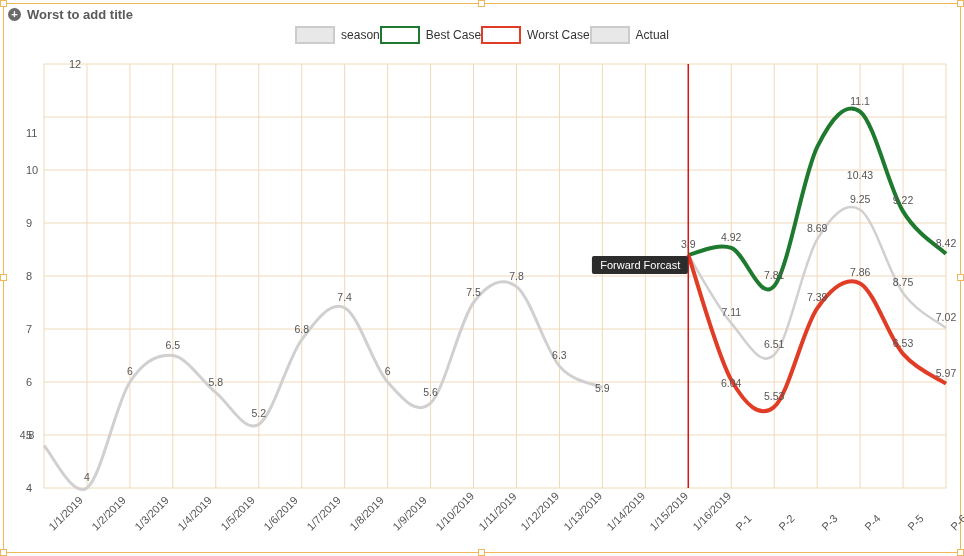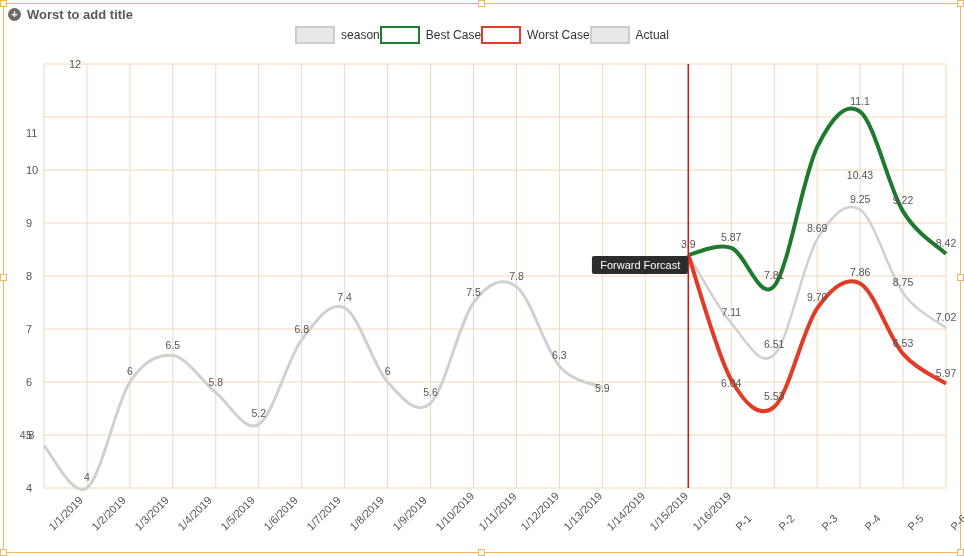--- a/index.html
+++ b/index.html
@@ -139,29 +139,29 @@
         <div class="dlabel" style="left: 494.476px; top: 226.6px;">7.8</div>
         <div class="dlabel" style="left: 537.429px; top: 306.1px;">6.3</div>
         <div class="dlabel" style="left: 580.381px; top: 339px;">5.9</div>
         <div class="dlabel" style="left: 666.286px; top: 194.8px;">3.9</div>
         <div class="dlabel" style="left: 709.238px; top: 263.17px;">7.11</div>
         <div class="dlabel" style="left: 752.19px; top: 294.97px;">6.51</div>
         <div class="dlabel" style="left: 795.143px; top: 179.43px;">8.69</div>
         <div class="dlabel" style="left: 838.095px; top: 149.75px;">9.25</div>
         <div class="dlabel" style="left: 881.048px; top: 232.96px;">8.75</div>
         <div class="dlabel" style="left: 924px; top: 267.94px;">7.02</div>
-        <div class="dlabel" style="left: 709.238px; top: 187.91px;">5.87</div>
+        <div class="dlabel" style="left: 709.238px; top: 187.91px;">4.92</div>
         <div class="dlabel" style="left: 752.19px; top: 226.07px;">7.81</div>
         <div class="dlabel" style="left: 838px; top: 87.21px; margin-top: 39px;">10.43</div>
         <div class="dlabel" style="left: 838.095px; top: 51.7px;">11.1</div>
         <div class="dlabel" style="left: 881.048px; top: 151.34px;">9.22</div>
         <div class="dlabel" style="left: 924px; top: 193.74px;">8.42</div>
         <div class="dlabel" style="left: 709.238px; top: 334px;">6.04</div>
         <div class="dlabel" style="left: 752.19px; top: 346.91px;">5.53</div>
-        <div class="dlabel" style="left: 795.143px; top: 248.33px;">9.70</div>
+        <div class="dlabel" style="left: 795.143px; top: 248.33px;">7.39</div>
         <div class="dlabel" style="left: 838.095px; top: 223.42px;">7.86</div>
         <div class="dlabel" style="left: 881.048px; top: 293.91px;">6.53</div>
         <div class="dlabel" style="left: 924px; top: 323.59px;">5.97</div>
       </div>
     <div class="xlabels" id="xlabels">
         <div class="xl" style="left: 20px;">1/1/2019</div>
         <div class="xl" style="left: 62.9524px;">1/2/2019</div>
         <div class="xl" style="left: 105.905px;">1/3/2019</div>
         <div class="xl" style="left: 148.857px;">1/4/2019</div>
         <div class="xl" style="left: 191.81px;">1/5/2019</div>

